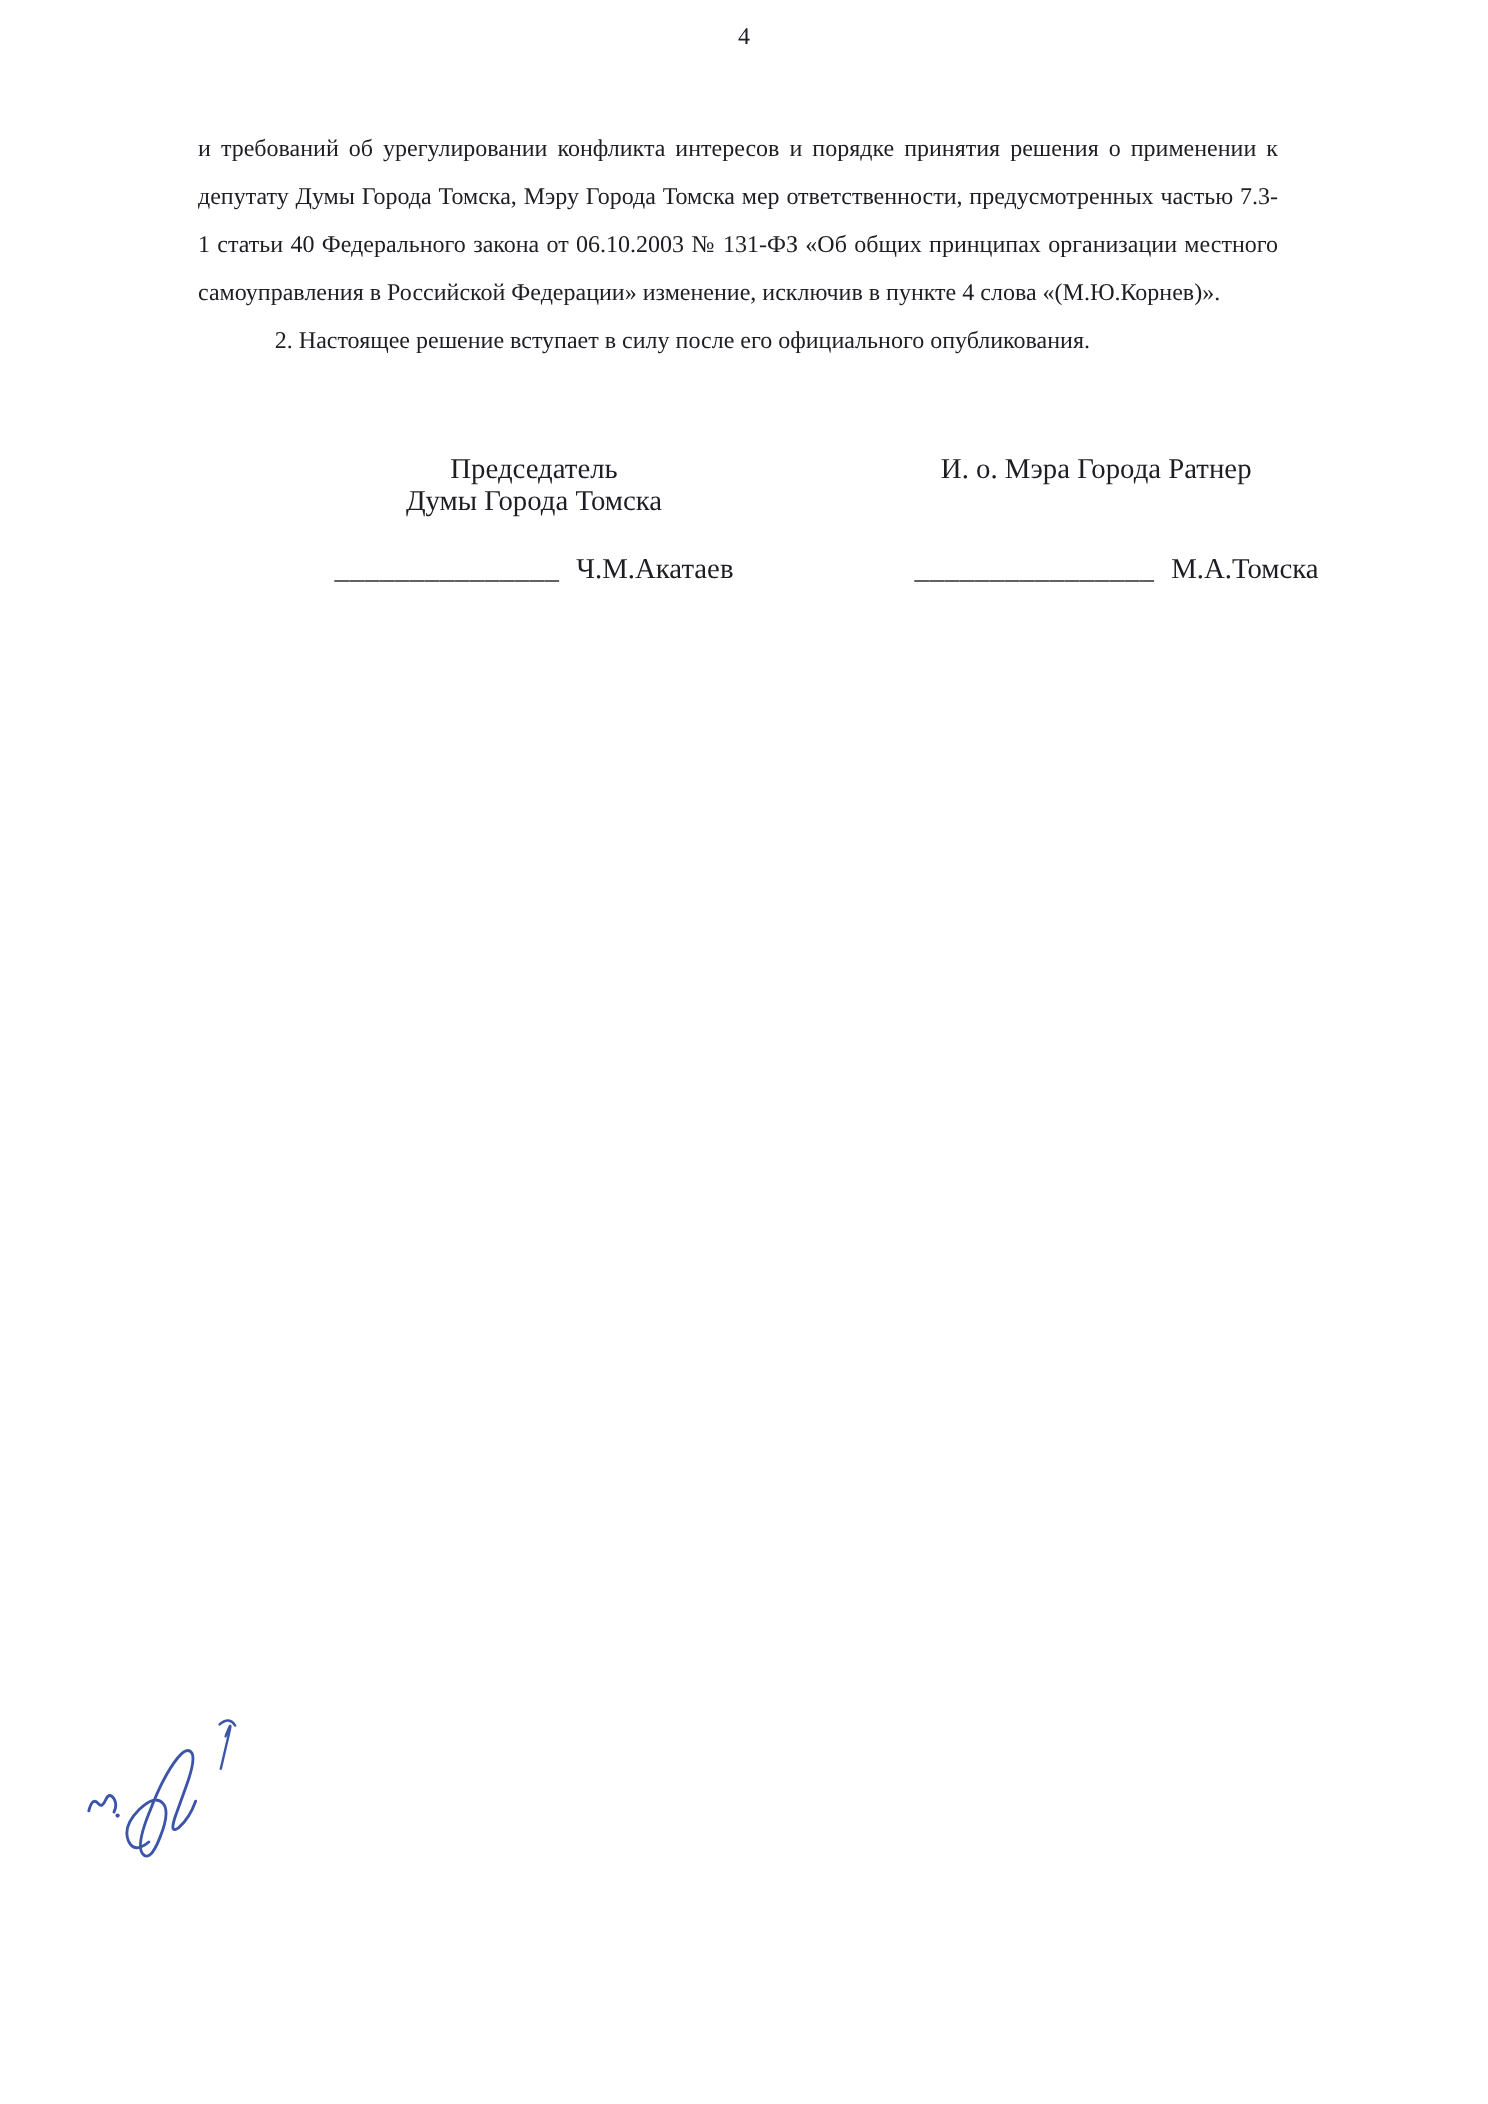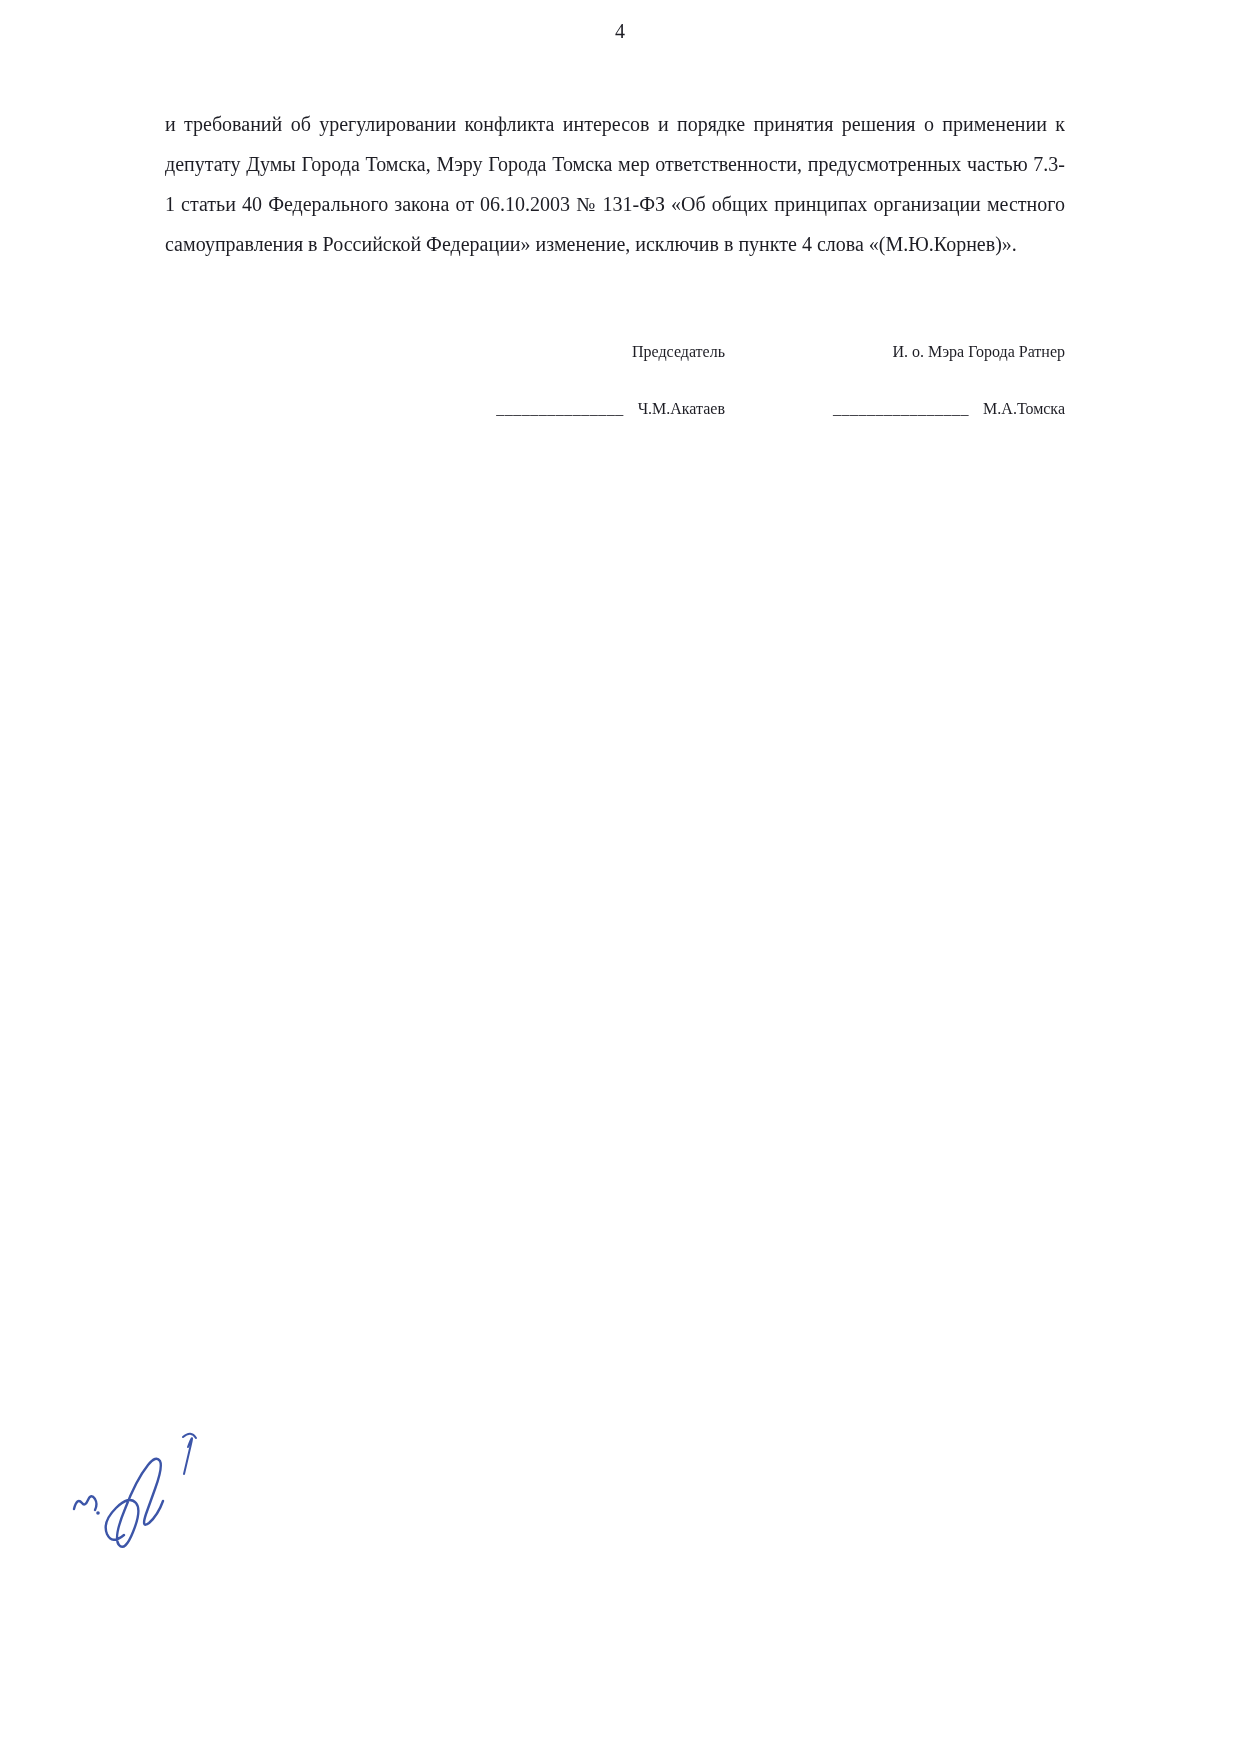--- a/index.html
+++ b/index.html
@@ -33,23 +33,23 @@
     text-align: justify;
   }
   .content p {
     margin: 0;
   }
   .content p.indent {
     text-indent: 64px;
   }
   .sig-block {
     margin-top: 74px;
-    font-size: 16px;
+    font-size: 24px;
     line-height: 27px;
-    text-align: right;
+    text-align: center;
   }
   .sig-row {
     display: flex;
     justify-content: space-between;
     align-items: flex-start;
   }
   .sig-col-left {
     width: 560px;
   }
   .sig-col-right {
@@ -76,25 +76,27 @@
 </style>
 </head>
 <body>
 
 <div class="page">
 
   <div class="page-number">4</div>
 
   <div class="content">
     <p>и требований об урегулировании конфликта интересов и порядке принятия решения о применении к депутату Думы Города Томска, Мэру Города Томска мер ответственности, предусмотренных частью 7.3-1 статьи 40 Федерального закона от 06.10.2003 № 131-ФЗ «Об общих принципах организации местного самоуправления в Российской Федерации» изменение, исключив в пункте 4 слова «(М.Ю.Корнев)».</p>
+    <p class="indent">2. Настоящее решение вступает в силу после его официального опубликования.</p>
 
     <div class="sig-block">
       <div class="sig-row">
         <div class="sig-col-left">
           <div>Председатель</div>
+          <div>Думы Города Томска</div>
         </div>
         <div class="sig-col-right">
           <div>И. о. Мэра Города Ратнер</div>
         </div>
       </div>
       <div class="sig-row sig-names">
         <div class="sig-col-left">
           <span class="sig-line">_______________</span><span class="sig-name">Ч.М.Акатаев</span>
         </div>
         <div class="sig-col-right">

